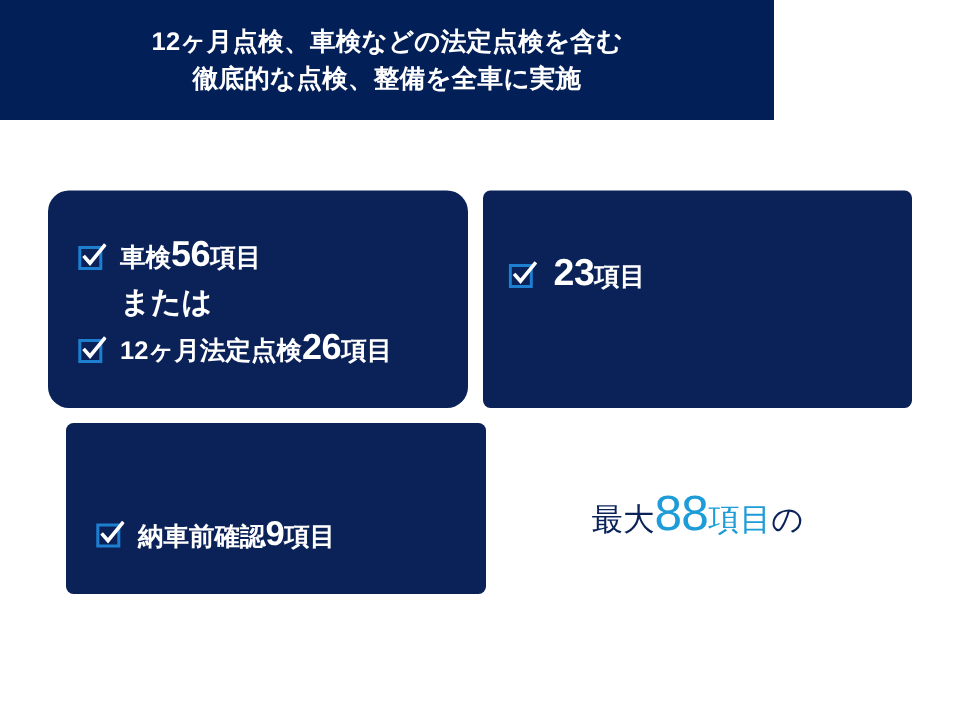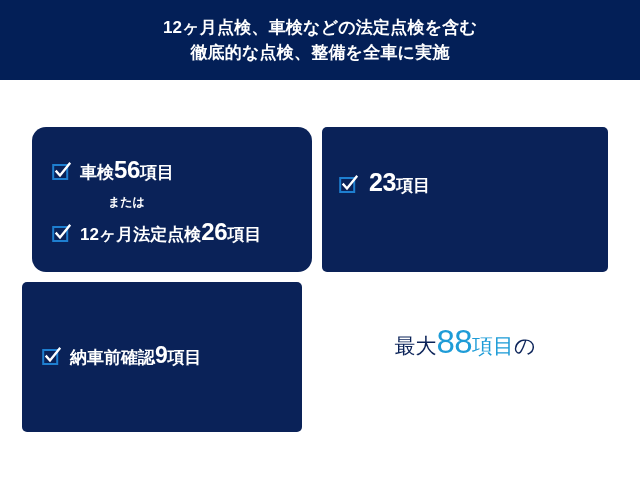--- a/index.html
+++ b/index.html
@@ -19,21 +19,21 @@
     width: 640px;
     height: 480px;
     background: #ffffff;
   }
 
   
   .header-band {
     position: absolute;
     left: 0;
     top: 0;
-    width: 640px;
+    width: 516px;
     height: 80px;
     background: #031f57;
     display: flex;
     flex-direction: column;
     align-items: center;
     justify-content: center;
   }
   .header-line {
     color: #ffffff;
     font-size: 17px;
@@ -45,21 +45,21 @@
 
   
   .card {
     position: absolute;
     background: #0a2258;
     border-radius: 5px;
     box-sizing: border-box;
   }
   .card-1 { left: 32px;  top: 127px; width: 280px; height: 145px; border-radius: 14px; }
   .card-2 { left: 322px; top: 127px; width: 286px; height: 145px; }
-  .card-3 { left: 22px;  top: 282px; width: 280px; height: 150px; }
+  .card-3 { left: 44px;  top: 282px; width: 280px; height: 114px; }
 
   
   .cbox {
     display: inline-block;
     width: 19px;
     height: 19px;
     flex: 0 0 19px;
     position: relative;
     vertical-align: middle;
   }
@@ -88,24 +88,23 @@
     white-space: nowrap;
   }
   .ctext .num {
     font-size: 24px;
     line-height: 22px;
     letter-spacing: -0.3px;
   }
   .ctext-sm {
     color: #ffffff;
     font-weight: bold;
-    font-size: 12px;
-    line-height: 22px;
-    white-space: nowrap;
-    margin-left: 28px;
+    font-size: 20px;
+    line-height: 22px;
+    white-space: nowrap;
   }
 
   
   .card2-inner {
     position: absolute;
     left: 17px;
     top: 38px;
     right: 8px;
     display: flex;
     align-items: center;

